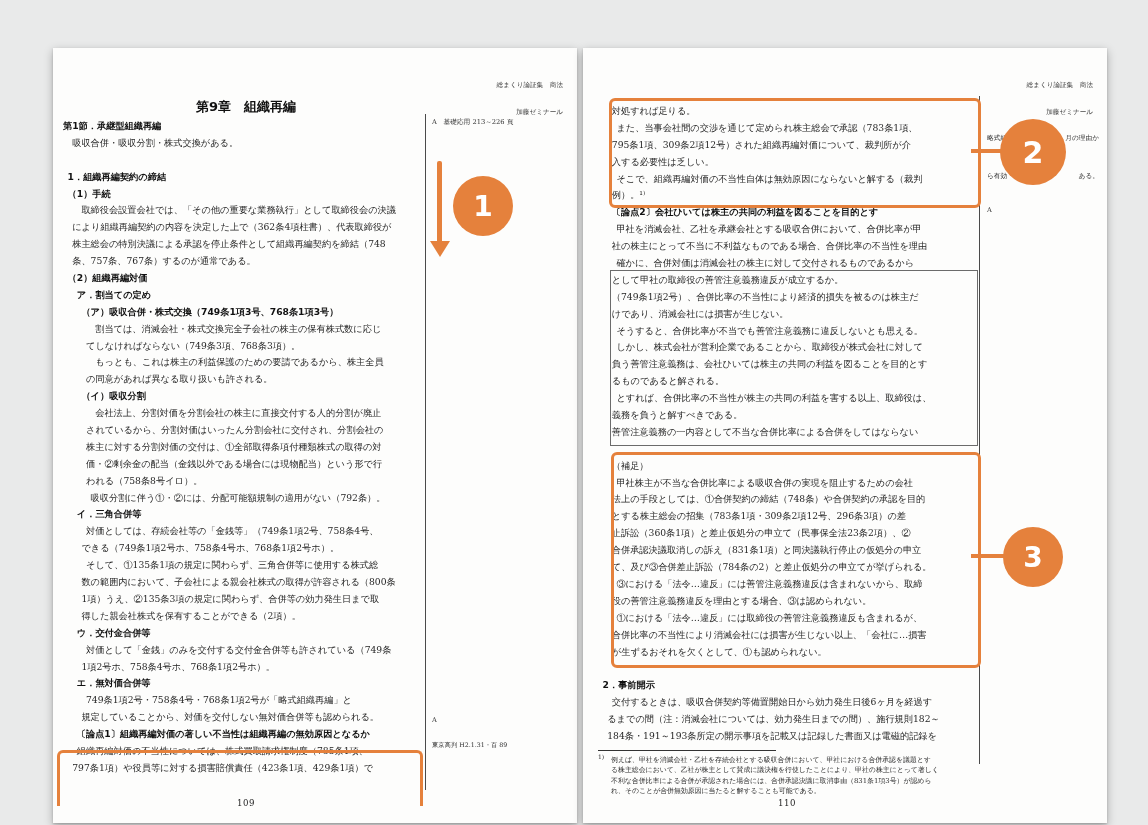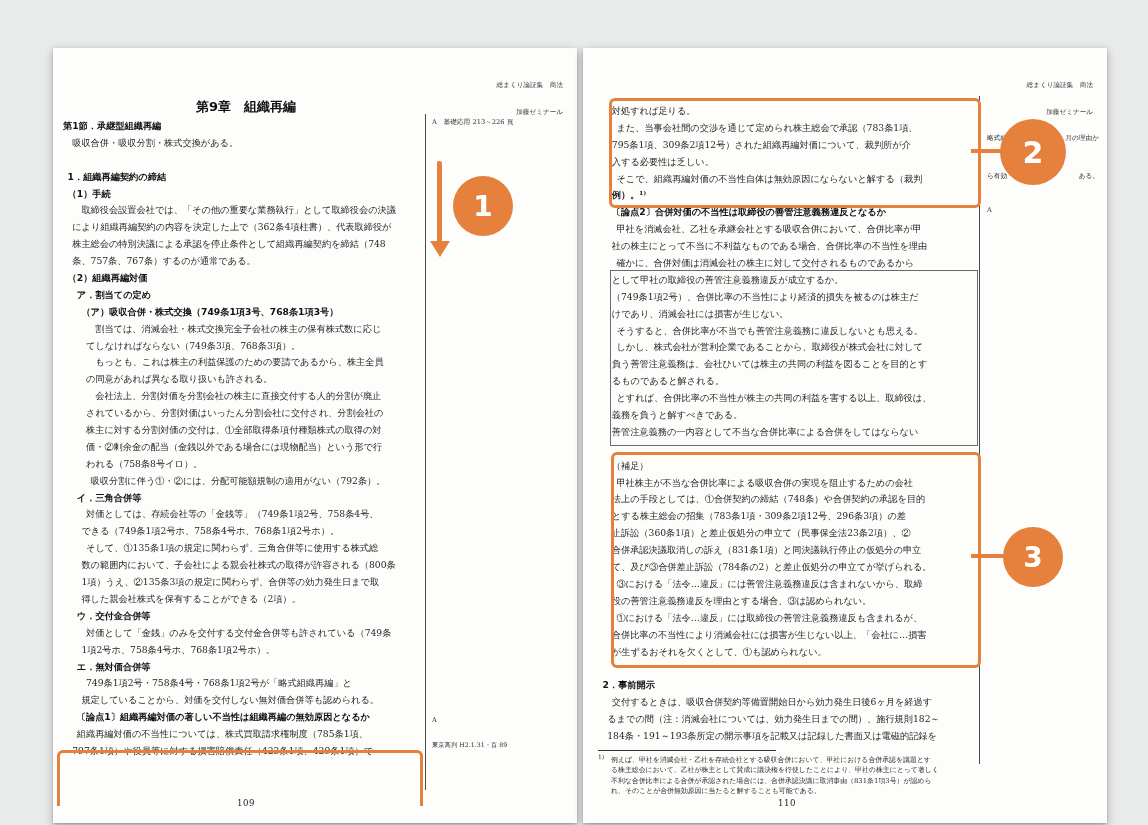--- a/index.html
+++ b/index.html
@@ -84,20 +84,21 @@
         <div class="tl" style="padding-left: 9.2px;">により組織再編契約の内容を決定した上で（362条4項柱書）、代表取締役が</div>
         <div class="tl" style="padding-left: 9.2px;">株主総会の特別決議による承認を停止条件として組織再編契約を締結（748</div>
         <div class="tl" style="padding-left: 9.2px;">条、757条、767条）するのが通常である。</div>
         <div class="tl b" style="padding-left: 4.6px;">（2）組織再編対価</div>
         <div class="tl b" style="padding-left: 13.8px;">ア．割当ての定め</div>
         <div class="tl b" style="padding-left: 18.4px;">（ア）吸収合併・株式交換（749条1項3号、768条1項3号）</div>
         <div class="tl" style="padding-left: 32.2px;">割当ては、消滅会社・株式交換完全子会社の株主の保有株式数に応じ</div>
         <div class="tl" style="padding-left: 23px;">てしなければならない（749条3項、768条3項）。</div>
         <div class="tl" style="padding-left: 32.2px;">もっとも、これは株主の利益保護のための要請であるから、株主全員</div>
         <div class="tl" style="padding-left: 23px;">の同意があれば異なる取り扱いも許される。</div>
+        <div class="tl b" style="padding-left: 18.4px;">（イ）吸収分割</div>
         <div class="tl" style="padding-left: 32.2px;">会社法上、分割対価を分割会社の株主に直接交付する人的分割が廃止</div>
         <div class="tl" style="padding-left: 23px;">されているから、分割対価はいったん分割会社に交付され、分割会社の</div>
         <div class="tl" style="padding-left: 23px;">株主に対する分割対価の交付は、①全部取得条項付種類株式の取得の対</div>
         <div class="tl" style="padding-left: 23px;">価・②剰余金の配当（金銭以外である場合には現物配当）という形で行</div>
         <div class="tl" style="padding-left: 23px;">われる（758条8号イロ）。</div>
         <div class="tl" style="padding-left: 27.6px;">吸収分割に伴う①・②には、分配可能額規制の適用がない（792条）。</div>
         <div class="tl b" style="padding-left: 13.8px;">イ．三角合併等</div>
         <div class="tl" style="padding-left: 23px;">対価としては、存続会社等の「金銭等」（749条1項2号、758条4号、</div>
         <div class="tl" style="padding-left: 18.4px;">できる（749条1項2号ホ、758条4号ホ、768条1項2号ホ）。</div>
         <div class="tl" style="padding-left: 23px;">そして、①135条1項の規定に関わらず、三角合併等に使用する株式総</div>
@@ -139,22 +140,22 @@
       </div>
     </div>
     <div class="mnote" style="left:404px;top:158px;">A</div>
 
     <div class="textcol" style="left:15px;top:55px;width:378px;">
         <div class="tl" style="padding-left: 13.8px;">対処すれば足りる。</div>
         <div class="tl" style="padding-left: 18.4px;">また、当事会社間の交渉を通じて定められ株主総会で承認（783条1項、</div>
         <div class="tl" style="padding-left: 13.8px;">795条1項、309条2項12号）された組織再編対価について、裁判所が介</div>
         <div class="tl" style="padding-left: 13.8px;">入する必要性は乏しい。</div>
         <div class="tl" style="padding-left: 18.4px;">そこで、組織再編対価の不当性自体は無効原因にならないと解する（裁判</div>
-        <div class="tl" style="padding-left: 13.8px; font-weight: bold;">例）。¹⁾</div>
-        <div class="tl b" style="padding-left: 13.8px;">〔論点2〕合併対価の不当性は取締役の善管注意義務違反となるか</div>
+        <div class="tl" style="padding-left: 13.8px;">例）。¹⁾</div>
+        <div class="tl b" style="padding-left: 13.8px;">〔論点2〕会社ひいては株主の共同の利益を図ることを目的とす</div>
         <div class="tl" style="padding-left: 18.4px;">甲社を消滅会社、乙社を承継会社とする吸収合併において、合併比率が甲</div>
         <div class="tl" style="padding-left: 13.8px;">社の株主にとって不当に不利益なものである場合、合併比率の不当性を理由</div>
         <div class="tl" style="padding-left: 18.4px;">確かに、合併対価は消滅会社の株主に対して交付されるものであるから</div>
         <div class="tl" style="padding-left: 13.8px;">として甲社の取締役の善管注意義務違反が成立するか。</div>
         <div class="tl" style="padding-left: 13.8px;">（749条1項2号）、合併比率の不当性により経済的損失を被るのは株主だ</div>
         <div class="tl" style="padding-left: 13.8px;">けであり、消滅会社には損害が生じない。</div>
         <div class="tl" style="padding-left: 18.4px;">そうすると、合併比率が不当でも善管注意義務に違反しないとも思える。</div>
         <div class="tl" style="padding-left: 18.4px;">しかし、株式会社が営利企業であることから、取締役が株式会社に対して</div>
         <div class="tl" style="padding-left: 13.8px;">負う善管注意義務は、会社ひいては株主の共同の利益を図ることを目的とす</div>
         <div class="tl" style="padding-left: 13.8px;">るものであると解される。</div>

